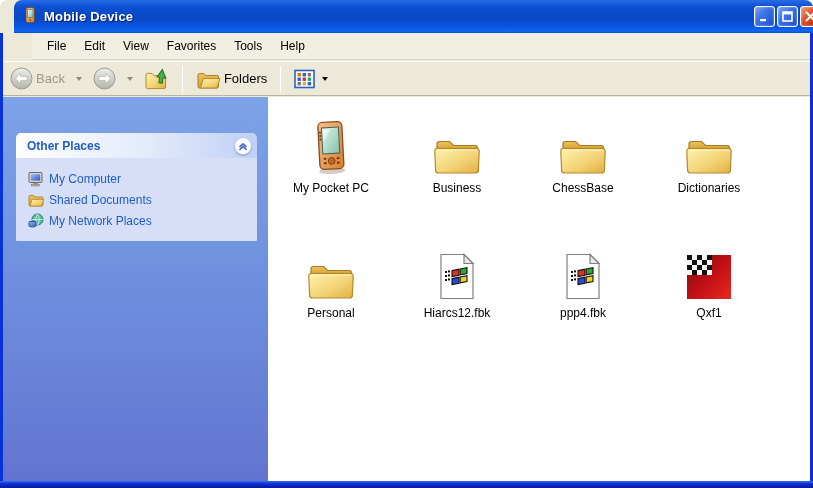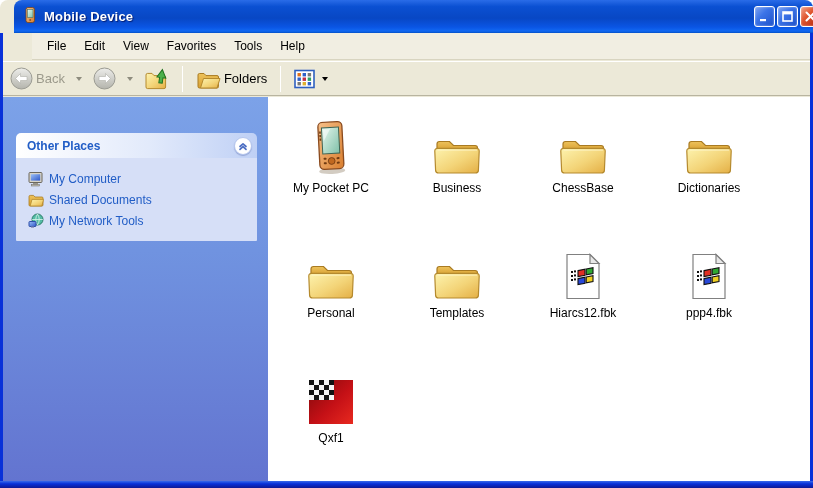--- a/index.html
+++ b/index.html
@@ -232,21 +232,21 @@
             </svg>
             <span class="place-label">Shared Documents</span>
           </div>
           <div class="place-item">
             <svg width="16" height="16" viewBox="0 0 16 16">
               <circle cx="9.5" cy="6.5" r="5.5" fill="#53BBA4" stroke="#2E7E6A"></circle>
               <path d="M4.2 6.5 L14.8 6.5 M9.5 1 Q6 6.5 9.5 12 M9.5 1 Q13 6.5 9.5 12" fill="none" stroke="#CFEFE4" stroke-width="0.9"></path>
               <rect x="1" y="8.5" width="7" height="5" rx="0.8" fill="url(#screenBlue)" stroke="#2E4FA8"></rect>
               <rect x="3" y="13.5" width="3" height="1.3" fill="#8890B8"></rect>
             </svg>
-            <span class="place-label">My Network Tools</span>
+            <span class="place-label">My Network Places</span>
           </div>
         </div>
       </div>
 
     </div>
 
     <div class="content">
 
       <div class="cell">
         <div class="icon-box">
@@ -307,30 +307,20 @@
           <svg width="48" height="40" viewBox="0 0 48 40">
             <path d="M4 13 L4 9 Q4 6.5 6.5 6.5 L16.5 6.5 L20.5 10.5 L42 10.5 Q44.5 10.5 44.5 13 L44.5 15 L4 15 Z" fill="url(#folderBack)" stroke="#A97B22" stroke-width="1.2"></path>
             <path d="M5.5 38 Q2.8 38 2.6 35.4 L1.8 16.2 Q1.7 13.4 4.6 13.4 L43.4 13.4 Q46.3 13.4 46.2 16.2 L45.4 35.4 Q45.2 38 42.5 38 Z" fill="url(#folderGrad)" stroke="#B58A2E" stroke-width="1.2"></path>
             <path d="M4.6 15.2 L44 15.2" stroke="#FFF8D0" stroke-width="1" opacity="0.7"></path>
           </svg>
         </div>
         <span class="cell-label">Personal</span>
       </div>
 
 
-      <div class="cell">
-        <div class="icon-box">
-          <svg width="48" height="40" viewBox="0 0 48 40">
-            <path d="M4 13 L4 9 Q4 6.5 6.5 6.5 L16.5 6.5 L20.5 10.5 L42 10.5 Q44.5 10.5 44.5 13 L44.5 15 L4 15 Z" fill="url(#folderBack)" stroke="#A97B22" stroke-width="1.2"></path>
-            <path d="M5.5 38 Q2.8 38 2.6 35.4 L1.8 16.2 Q1.7 13.4 4.6 13.4 L43.4 13.4 Q46.3 13.4 46.2 16.2 L45.4 35.4 Q45.2 38 42.5 38 Z" fill="url(#folderGrad)" stroke="#B58A2E" stroke-width="1.2"></path>
-            <path d="M4.6 15.2 L44 15.2" stroke="#FFF8D0" stroke-width="1" opacity="0.7"></path>
-          </svg>
-        </div>
-        <span class="cell-label">Templates</span>
-      </div>
 
       <div class="cell">
         <div class="icon-box">
           <svg width="38" height="47" viewBox="0 0 38 47">
             <path d="M3 1.5 L26 1.5 L35 10.5 L35 45.5 L3 45.5 Z" fill="#FFFFFF" stroke="#808080" stroke-width="1.2"></path>
             <path d="M26 1.5 L26 10.5 L35 10.5 Z" fill="#E8E8E8" stroke="#808080" stroke-width="1.2"></path>
             <g transform="translate(7,14)">
               <rect x="0" y="4" width="2" height="2" fill="#111"></rect>
                 <rect x="3" y="3.4" width="2" height="2" fill="#111"></rect>
               <rect x="0" y="8" width="2" height="2" fill="#111"></rect>

